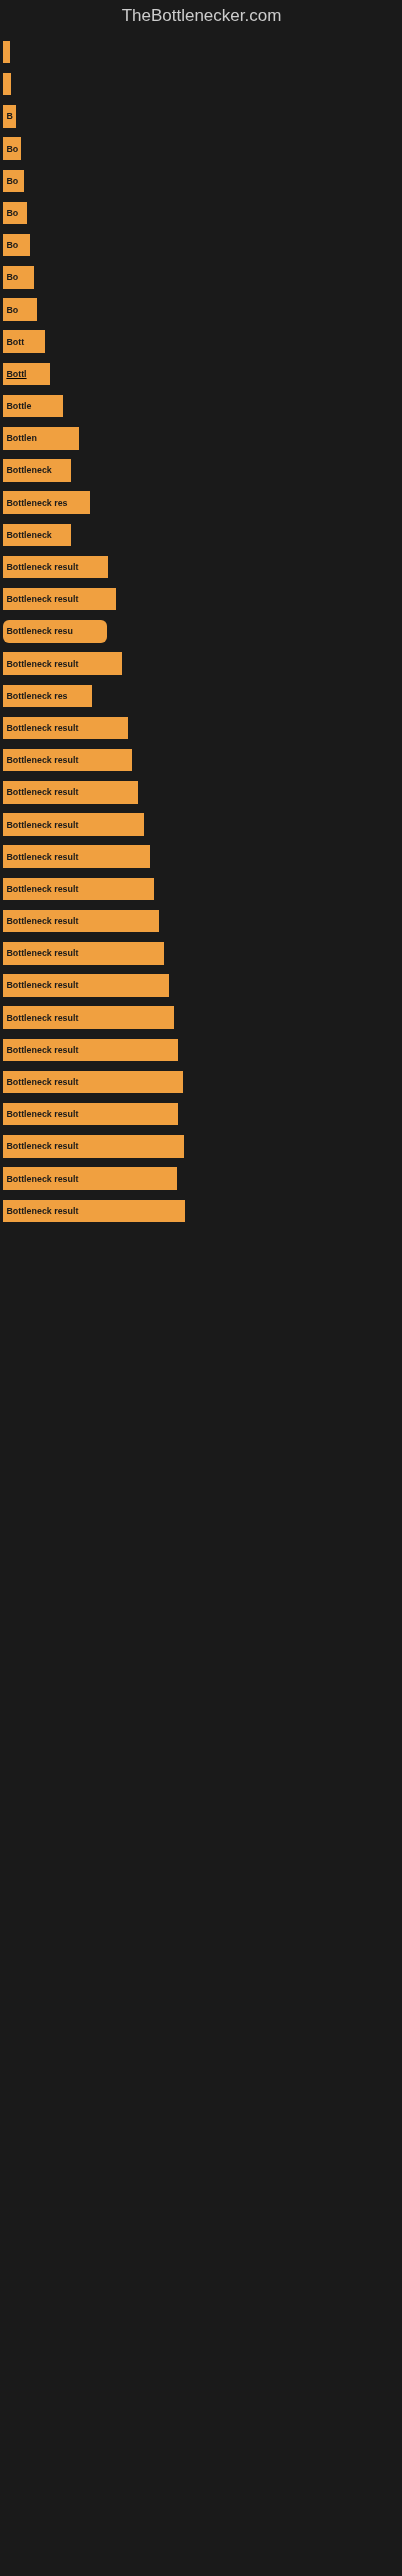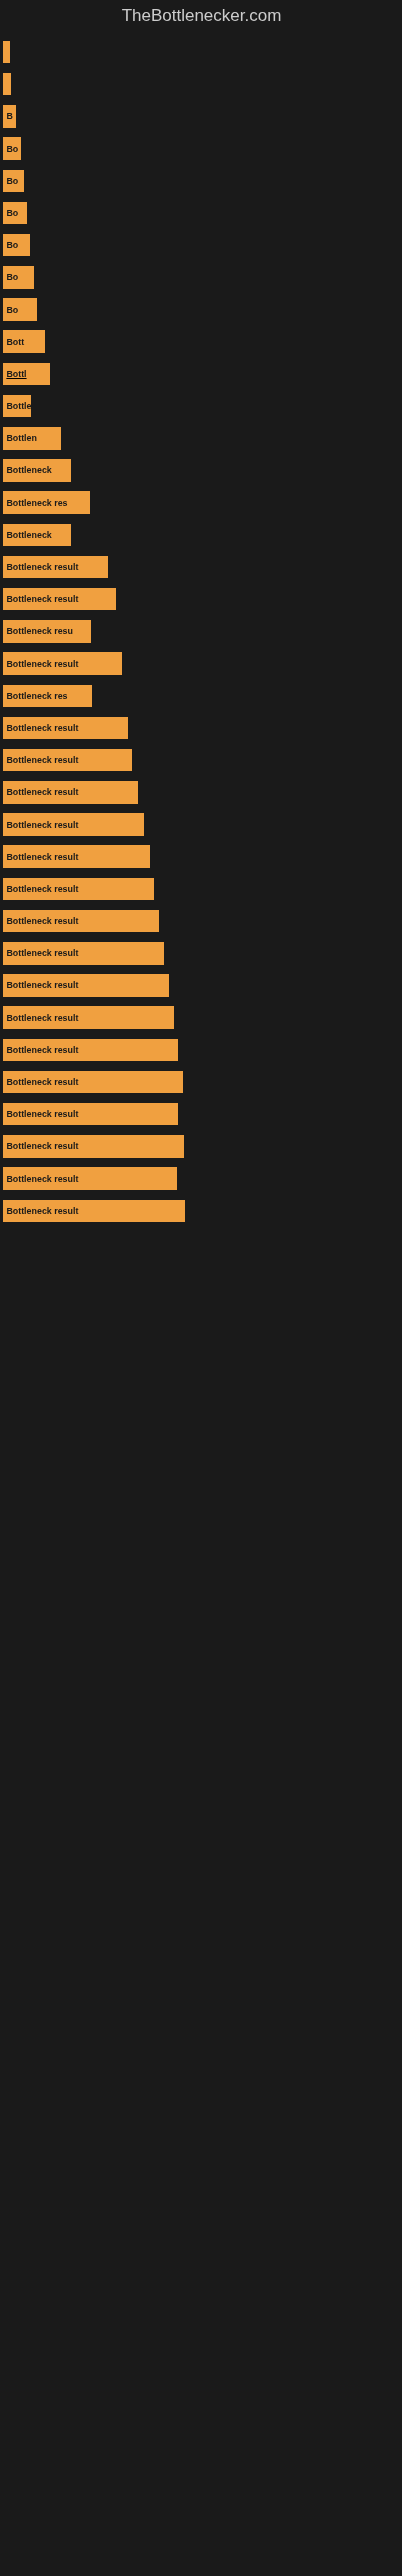--- a/index.html
+++ b/index.html
@@ -111,26 +111,26 @@
       <div class="bar" style="width: 42px;">
         <span class="bar-label">Bott</span>
       </div>
     </div>
     <div class="bar-row">
       <div class="bar" style="width: 47px; text-decoration: underline;">
         <span class="bar-label">Bottl</span>
       </div>
     </div>
     <div class="bar-row">
-      <div class="bar" style="width: 28px;">
+      <div class="bar" style="width: 60px;">
         <span class="bar-label">Bottle</span>
       </div>
     </div>
     <div class="bar-row">
-      <div class="bar" style="width: 58px;">
+      <div class="bar" style="width: 76px;">
         <span class="bar-label">Bottlen</span>
       </div>
     </div>
     <div class="bar-row">
       <div class="bar" style="width: 68px;">
         <span class="bar-label">Bottleneck</span>
       </div>
     </div>
     <div class="bar-row">
       <div class="bar" style="width: 87px;">
@@ -146,21 +146,21 @@
       <div class="bar" style="width: 105px;">
         <span class="bar-label">Bottleneck result</span>
       </div>
     </div>
     <div class="bar-row">
       <div class="bar" style="width: 113px;">
         <span class="bar-label">Bottleneck result</span>
       </div>
     </div>
     <div class="bar-row">
-      <div class="bar" style="width: 88px;">
+      <div class="bar" style="width: 104px; border-radius: 6px;">
         <span class="bar-label">Bottleneck resu</span>
       </div>
     </div>
     <div class="bar-row">
       <div class="bar" style="width: 119px;">
         <span class="bar-label">Bottleneck result</span>
       </div>
     </div>
     <div class="bar-row">
       <div class="bar" style="width: 89px;">

